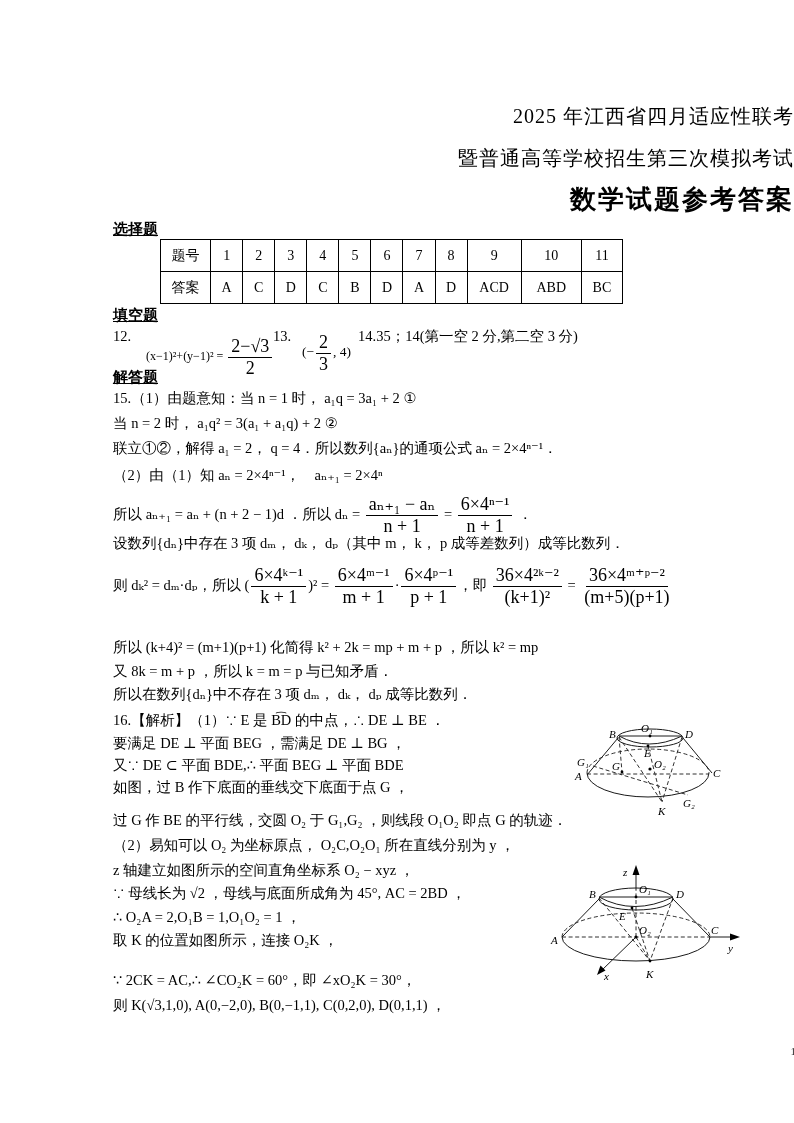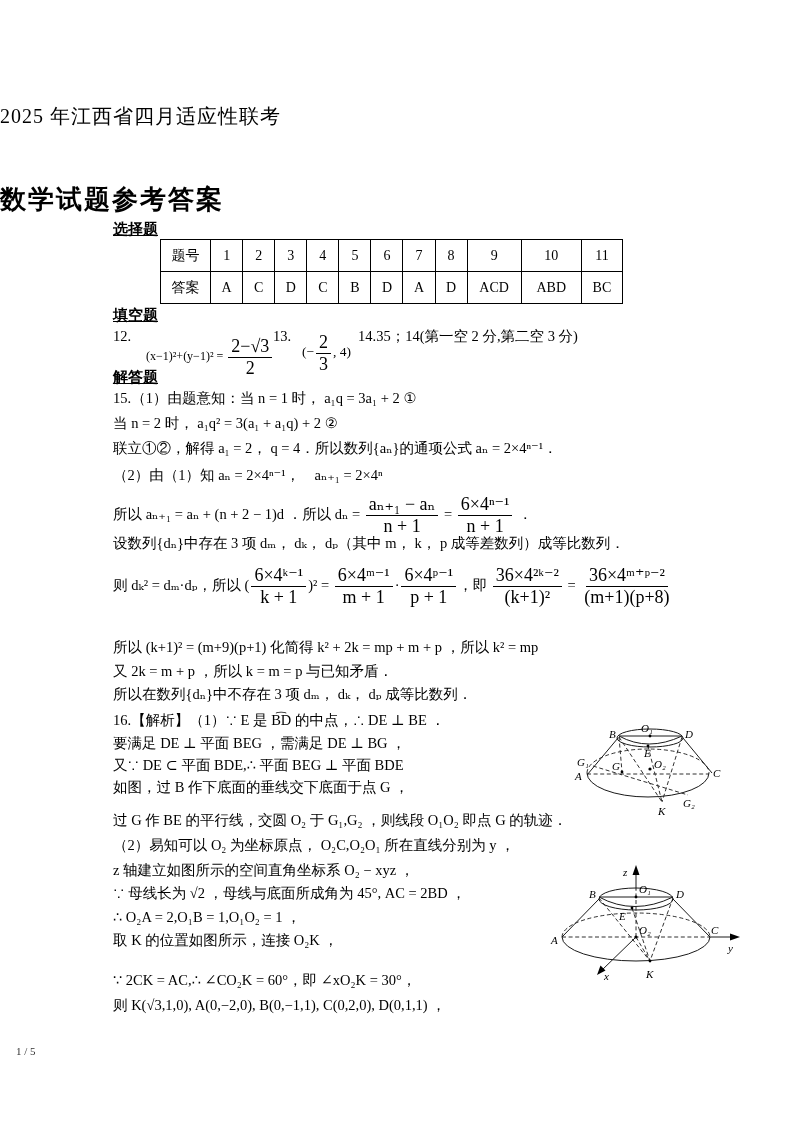--- a/index.html
+++ b/index.html
@@ -1,19 +1,19 @@
 <!DOCTYPE html>
 <html><head>
 <meta charset="utf-8">
 <style>
   html,body{margin:0;padding:0;background:#e8e8e8;}
   .page{position:relative;width:794px;height:1123px;background:#ffffff;color:#000;
         font-family:"Liberation Serif","DejaVu Serif",serif;overflow:hidden;margin:0 auto;}
   .abs{position:absolute;white-space:nowrap;}
-  .center{left:0;width:794px;text-align:left;}
+  .center{left:0;width:794px;text-align:right;}
   .title-sm{font-size:20px;letter-spacing:1px;}
   .title-big{font-size:26px;font-weight:bold;font-family:"Liberation Sans","DejaVu Sans",sans-serif;letter-spacing:2px;}
   .sec-head{font-size:15px;font-weight:bold;font-family:"Liberation Sans","DejaVu Sans",sans-serif;text-decoration:underline;}
   .line{font-size:14.5px;line-height:20px;}
   .small-math{font-size:12px;line-height:16px;}
   .mid-math{font-size:13.5px;line-height:18px;}
   table.ans{border-collapse:collapse;table-layout:fixed;font-size:14px;text-align:center;}
   table.ans td{border:1px solid #000;height:31px;padding:0 2px;overflow:hidden;margin-top:48px;}
   .frac{display:inline-flex;flex-direction:column;align-items:center;vertical-align:middle;
         font-size:18px;line-height:1.15;margin:0 2px;text-align:center;}
@@ -30,20 +30,21 @@
            font-size:11px;fill:#000;}
   svg .dot{fill:#000;stroke:none;}
   svg .ah{fill:#000;stroke:none;}
 </style>
 </head>
 <body>
 
 <div class="page">
 
   <div class="abs center title-sm" style="top:103px">2025 年江西省四月适应性联考</div>
+  <div class="abs center title-sm" style="top:145px">暨普通高等学校招生第三次模拟考试</div>
   <div class="abs center title-big" style="top:182px">数学试题参考答案</div>
 
   <div class="abs sec-head" style="left:113px;top:220px">选择题</div>
 
   <table class="ans abs" style="left:160px;top:239px;width:463px">
     <colgroup>
       <col style="width:50px">
         <col style="width:32px">
         <col style="width:32px">
         <col style="width:32px">
@@ -123,24 +124,24 @@
         <span class="num">6×4ᵐ⁻¹</span>
         <span class="den">m + 1</span>
       </span>·<span class="frac">
         <span class="num">6×4ᵖ⁻¹</span>
         <span class="den">p + 1</span>
       </span>，即 <span class="frac">
         <span class="num">36×4²ᵏ⁻²</span>
         <span class="den">(k+1)²</span>
       </span> = <span class="frac">
         <span class="num">36×4ᵐ⁺ᵖ⁻²</span>
-        <span class="den">(m+1)(p+8)</span>
+        <span class="den">(m+5)(p+1)</span>
       </span></div>
-  <div class="abs line" style="left:113px;top:637px">所以 (k+1)² = (m+9)(p+1) 化简得 k² + 2k = mp + m + p ，所以 k² = mp</div>
-  <div class="abs line" style="left:113px;top:661px">又 2k = m + p ，所以 k = m = p 与已知矛盾．</div>
+  <div class="abs line" style="left:113px;top:637px">所以 (k+4)² = (m+1)(p+1) 化简得 k² + 2k = mp + m + p ，所以 k² = mp</div>
+  <div class="abs line" style="left:113px;top:661px">又 8k = m + p ，所以 k = m = p 与已知矛盾．</div>
   <div class="abs line" style="left:113px;top:684px">所以在数列{dₙ}中不存在 3 项 dₘ， dₖ， dₚ 成等比数列．</div>
 
   <div class="abs line" style="left:113px;top:710px">16.【解析】（1）∵ E 是 <span class="arc">BD</span> 的中点，∴ DE ⊥ BE ．</div>
   <div class="abs line" style="left:113px;top:733px">要满足 DE ⊥ 平面 BEG ，需满足 DE ⊥ BG ，</div>
   <div class="abs line" style="left:113px;top:777px">如图，过 B 作下底面的垂线交下底面于点 G ，</div>
   <div class="abs line" style="left:113px;top:755px">又∵ DE ⊂ 平面 BDE,∴ 平面 BEG ⊥ 平面 BDE</div>
   <div class="abs line" style="left:113px;top:810px">过 G 作 BE 的平行线，交圆 O₂ 于 G₁,G₂ ，则线段 O₁O₂ 即点 G 的轨迹．</div>
   <div class="abs line" style="left:113px;top:835px">（2）易知可以 O₂ 为坐标原点， O₂C,O₂O₁ 所在直线分别为 y ，</div>
   <div class="abs line" style="left:113px;top:860px">z 轴建立如图所示的空间直角坐标系 O₂ − xyz ，</div>
   <div class="abs line" style="left:113px;top:883px">∵ 母线长为 √2 ，母线与底面所成角为 45°, AC = 2BD ，</div>

